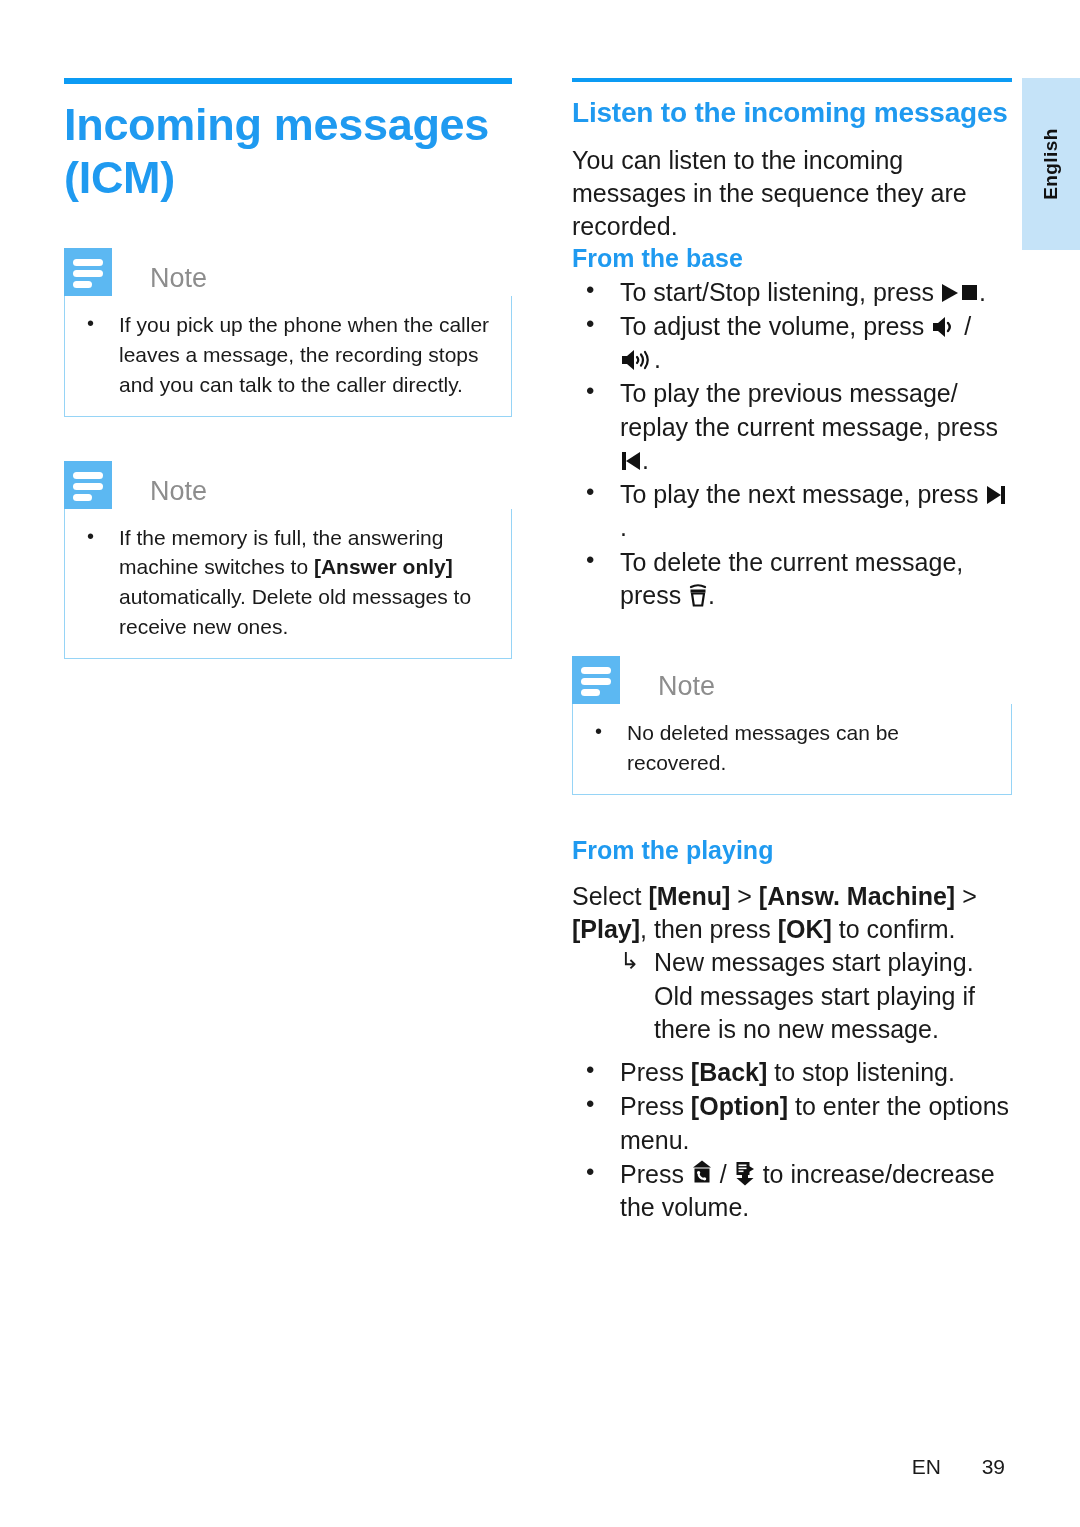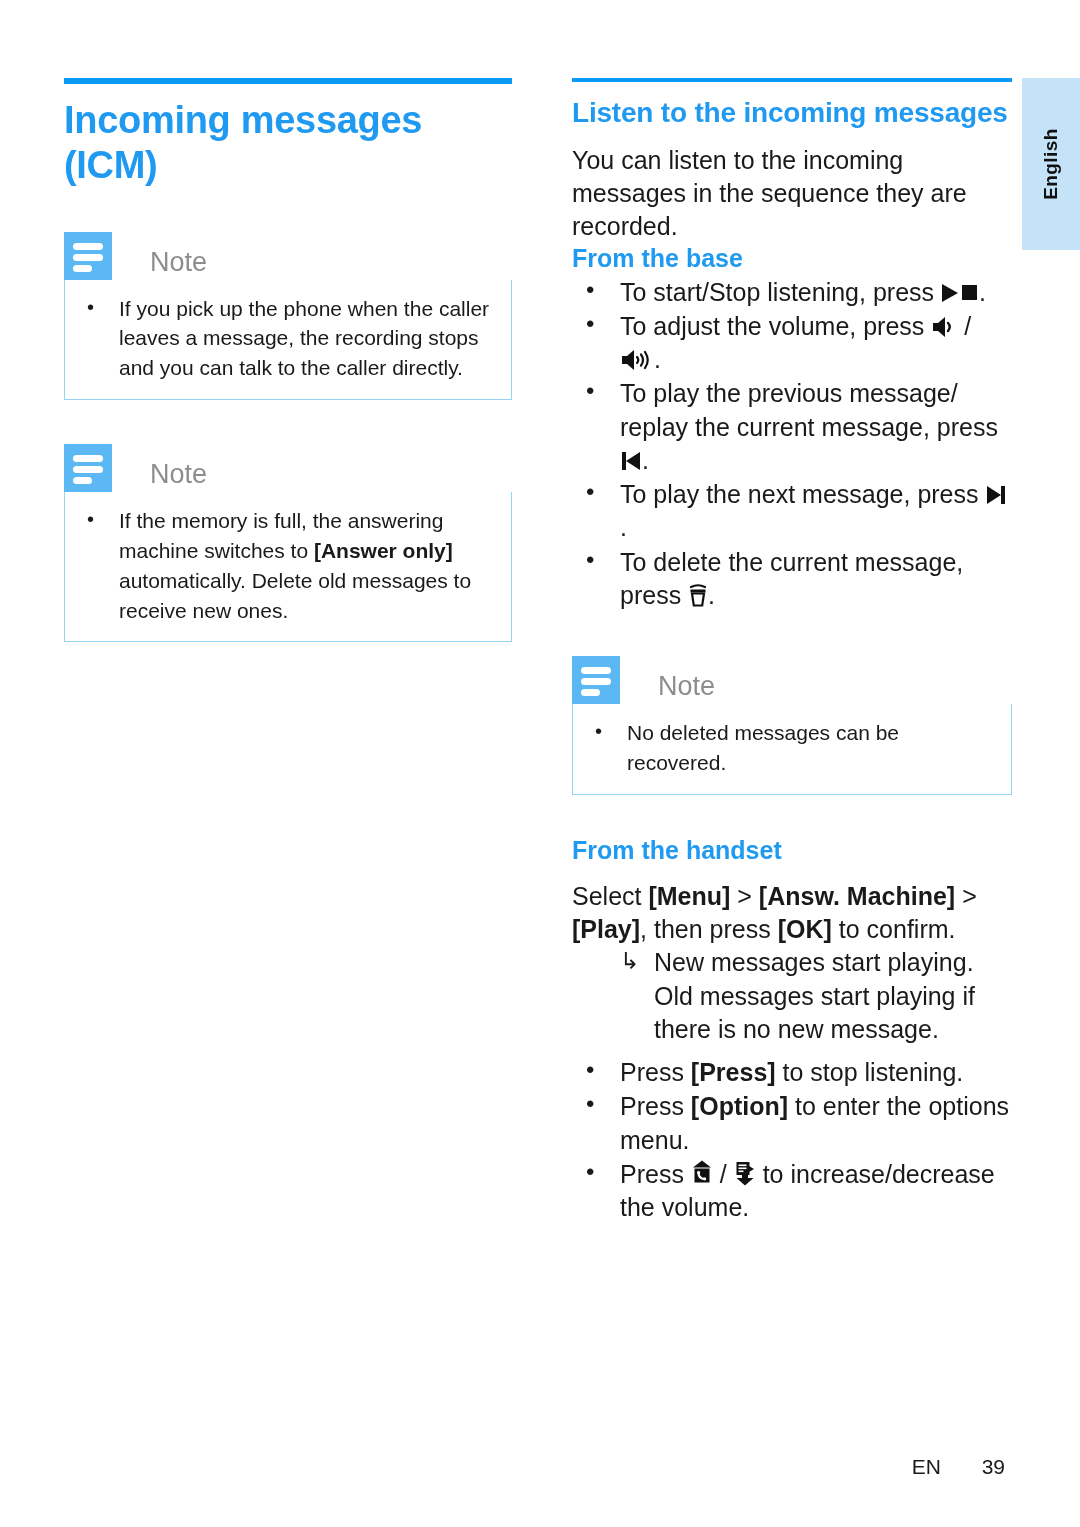--- a/index.html
+++ b/index.html
@@ -52,21 +52,21 @@
 
   .rule {
     height: 6px;
     background: #0c9bf4;
     width: 100%;
   }
   .col-right .rule { height: 4px; }
 
   h1.chapter {
     margin: 14px 0 0 0;
-    font-size: 38px;
+    font-size: 45px;
     line-height: 1.18;
     font-weight: bold;
     color: #1f9af0;
     letter-spacing: -0.3px;
   }
 
   h2.section {
     margin: 14px 0 14px 0;
     font-size: 28px;
     line-height: 1.2;
@@ -336,32 +336,32 @@
           </div>
         <div class="note-title">Note</div>
       </div>
       <div class="note-body">
         <ul>
           <li>No deleted messages can be recovered.</li>
         </ul>
       </div>
     </div>
 
-    <h3 class="subsection" style="margin-top:40px">From the handset</h3>
+    <h3 class="subsection" style="margin-top:40px">From the playing</h3>
 
     <p class="body tight"><span>Select </span><b class="key">[Menu]</b><span> &gt; </span><b class="key">[Answ. Machine]</b><span> &gt; </span><b class="key">[Play]</b><span>, then press </span><b class="key">[OK]</b><span> to confirm.</span></p>
 
     <ul class="subresult">
       <li>New messages start playing. Old messages start playing if there is no new message.</li>
     </ul>
 
     <ul class="bullets" style="margin-top:10px">
 
       <li>
-        <span>Press </span><b class="key">[Press]</b><span> to stop listening.</span>
+        <span>Press </span><b class="key">[Back]</b><span> to stop listening.</span>
       </li>
 
       <li>
         <span>Press </span><b class="key">[Option]</b><span> to enter the options menu.</span>
       </li>
 
       <li>
         <span>Press </span><span class="gi"><svg width="22" height="26" viewBox="0 0 22 26">
               <polygon points="11,0.5 20,7.5 2,7.5" fill="#111"></polygon>
               <rect x="3.5" y="8.5" width="15" height="14" fill="#111"></rect>

